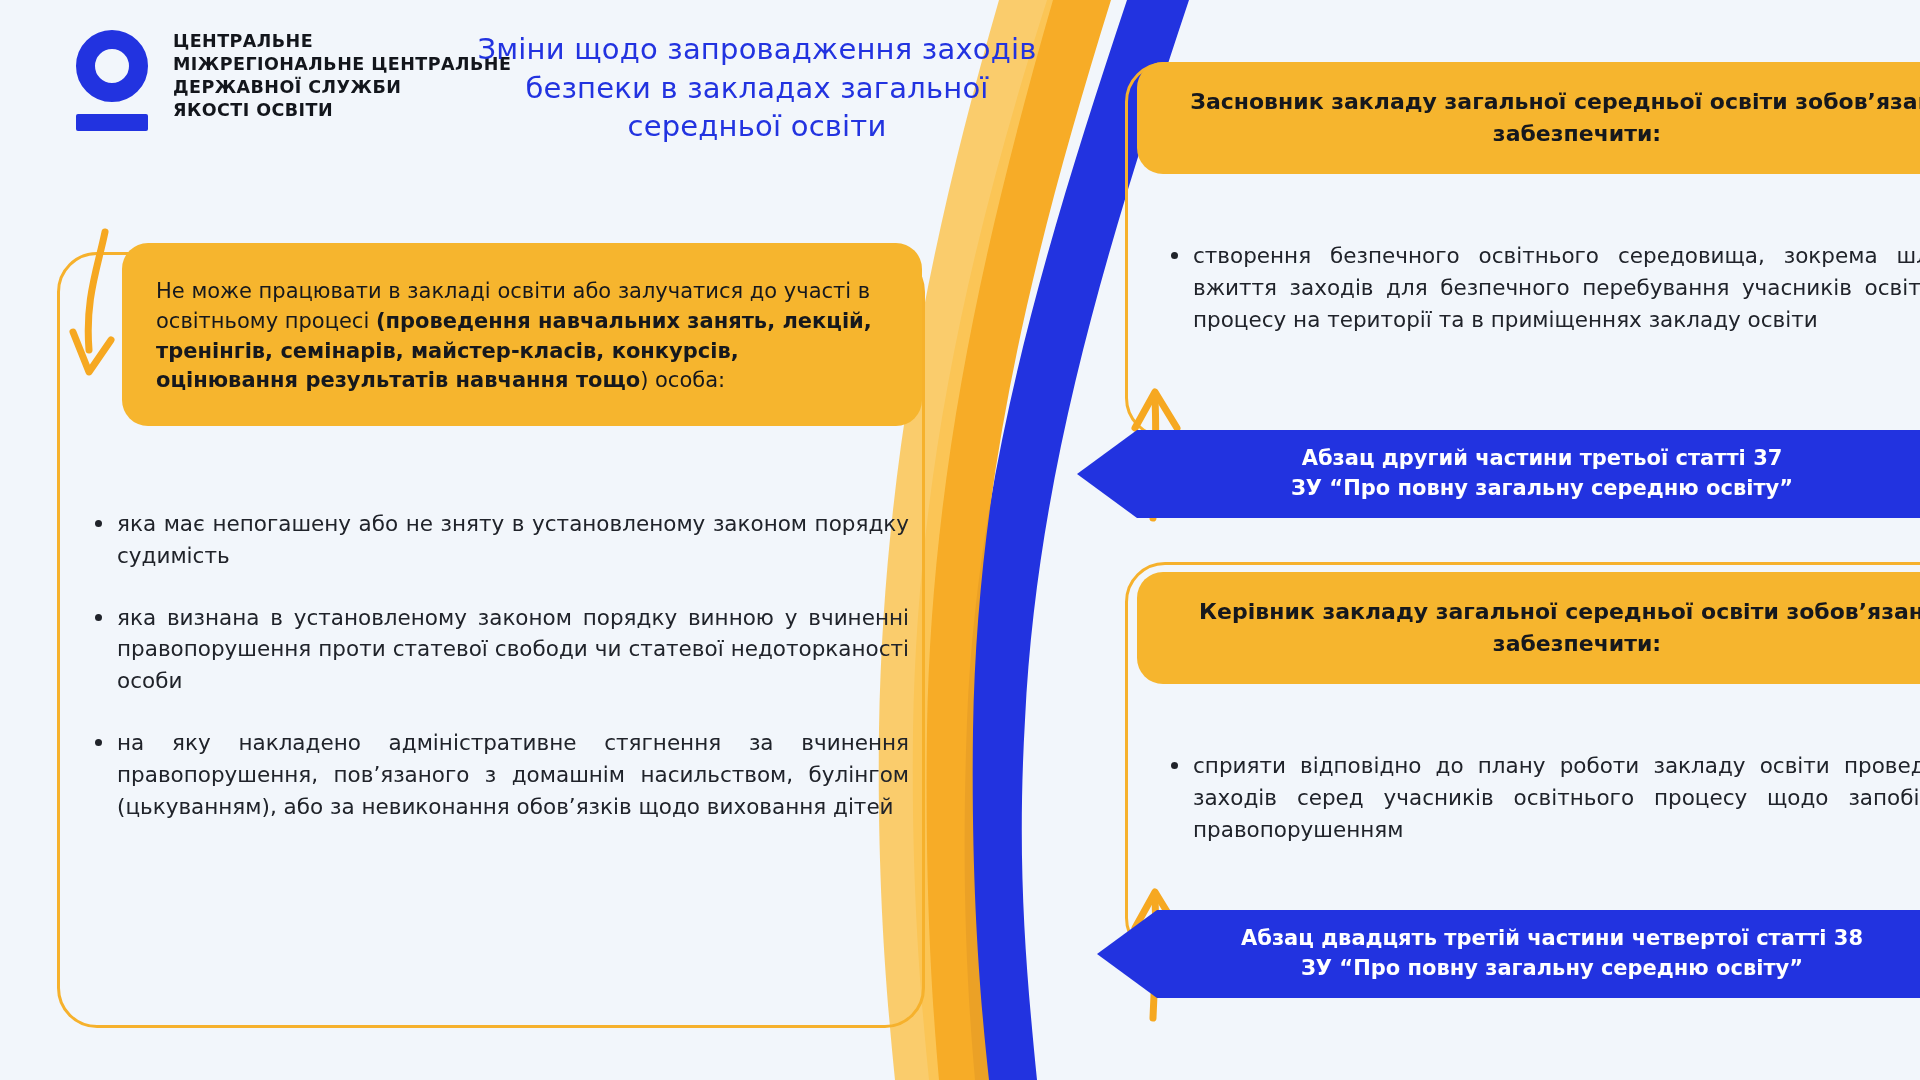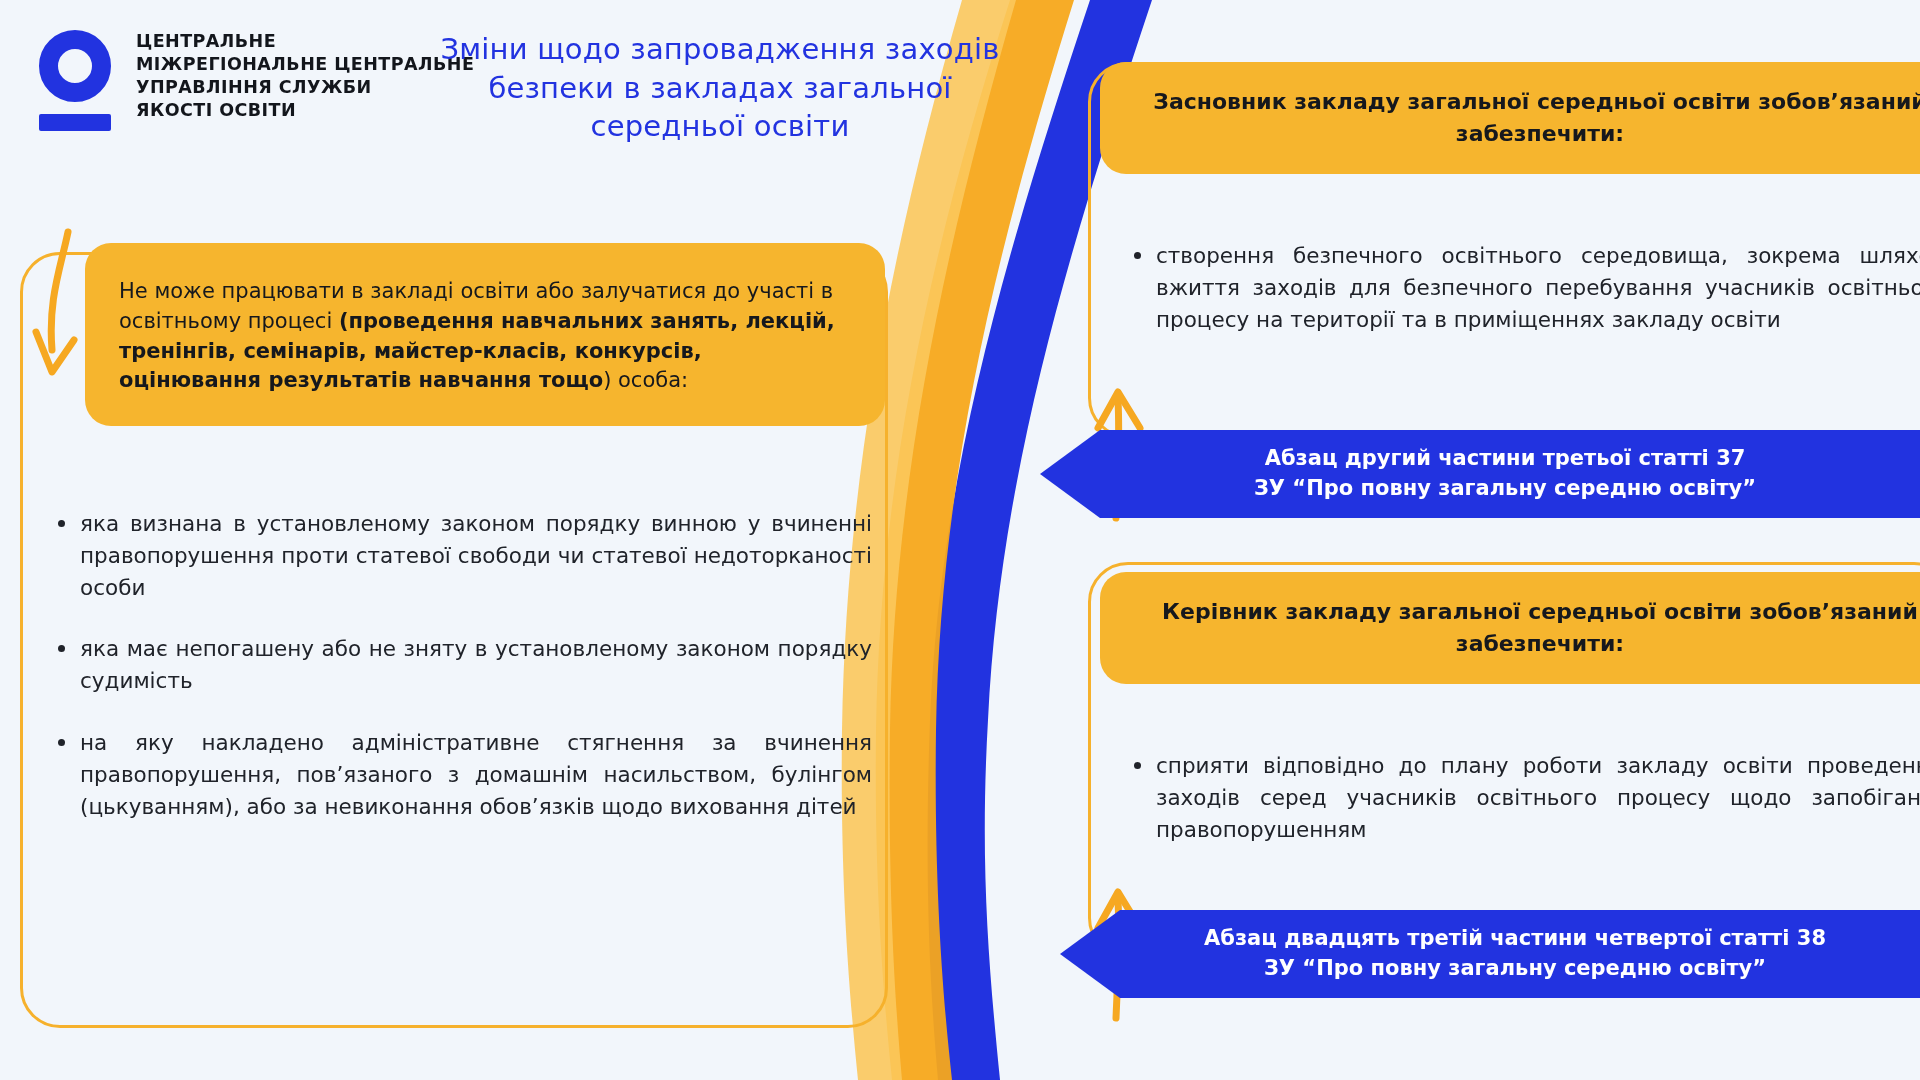--- a/index.html
+++ b/index.html
@@ -3,21 +3,21 @@
 <meta charset="utf-8">
 <title>Інфографіка</title>
 <style>
   html,body{margin:0;padding:0;}
   body{
     width:1920px;height:1080px;
     background:#f2f6fb;
     font-family:"DejaVu Sans","Liberation Sans",sans-serif;
     overflow:hidden;position:relative;
   }
-  .canvas{position:absolute;inset:0;width:1756px;height:1080px;}
+  .canvas{position:absolute;inset:0;width:1756px;height:1080px;margin-left:37px;}
   .swoosh{position:absolute;left:0;top:0;width:1920px;height:1080px;pointer-events:none;}
 
   
   .logo-wrap{position:absolute;left:38px;top:24px;display:flex;align-items:flex-start;gap:24px;}
   .logo-mark{width:74px;display:flex;flex-direction:column;align-items:center;gap:12px;margin-top:6px;}
   .logo-ring{width:72px;height:72px;border-radius:50%;border:19px solid #2233e0;box-sizing:border-box;}
   .logo-bar{width:72px;height:17px;background:#2233e0;border-radius:2px;}
   .logo-text{margin-top:6px;font-weight:bold;font-size:17.5px;line-height:1.32;letter-spacing:.45px;color:#13161c;}
 
   
@@ -110,37 +110,37 @@
   </svg>
 
   <div class="logo-wrap">
     <div class="logo-mark">
       <div class="logo-ring"></div>
       <div class="logo-bar"></div>
     </div>
     <div class="logo-text">
       <div>ЦЕНТРАЛЬНЕ</div>
       <div>МІЖРЕГІОНАЛЬНЕ ЦЕНТРАЛЬНЕ</div>
-      <div>УПРАВЛІННЯ СЛУЖБИ</div>
+      <div>ДЕРЖАВНОЇ СЛУЖБИ</div>
       <div>ЯКОСТІ ОСВІТИ</div>
     </div>
   </div>
 
   <div class="main-title">Зміни щодо запровадження заходів безпеки в закладах загальної середньої освіти</div>
 
 
   <div class="left-outer"></div>
 
   <div class="yellow-card-left">
     <span>Не може працювати в закладі освіти або залучатися до участі в освітньому процесі </span><b>(проведення навчальних занять, лекцій, тренінгів, семінарів, майстер-класів, конкурсів, оцінювання результатів навчання тощо</b><span>) особа:</span>
   </div>
 
   <ul class="b left-bullets">
+    <li>яка має непогашену або не зняту в установленому законом порядку судимість</li>
     <li>яка визнана в установленому законом порядку винною у вчиненні правопорушення проти статевої свободи чи статевої недоторканості особи</li>
-    <li>яка має непогашену або не зняту в установленому законом порядку судимість</li>
     <li>на яку накладено адміністративне стягнення за вчинення правопорушення, пов’язаного з домашнім насильством, булінгом (цькуванням), або за невиконання обов’язків щодо виховання дітей</li>
   </ul>
 
   <div class="right-outer-1"></div>
   <div class="yellow-head yh1">Засновник закладу загальної середньої освіти зобов’язаний забезпечити:</div>
   <ul class="b right-bullets rb1">
     <li>створення безпечного освітнього середовища, зокрема шляхом вжиття заходів для безпечного перебування учасників освітнього процесу на території та в приміщеннях закладу освіти</li>
   </ul>
 
   <svg class="swoosh" viewBox="0 0 1920 1080">

